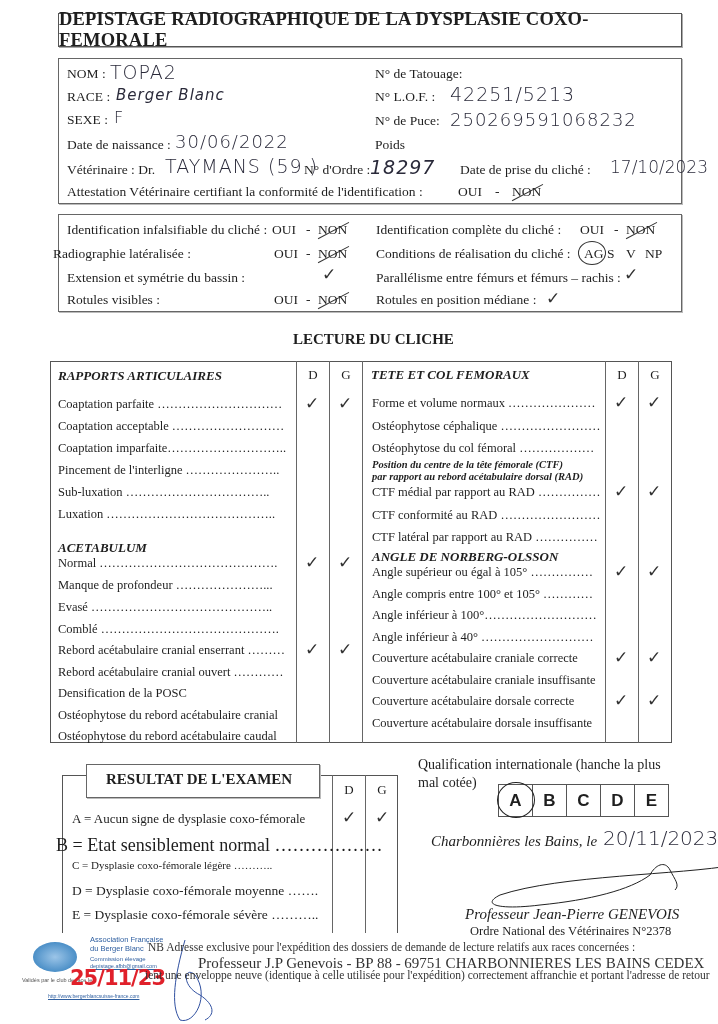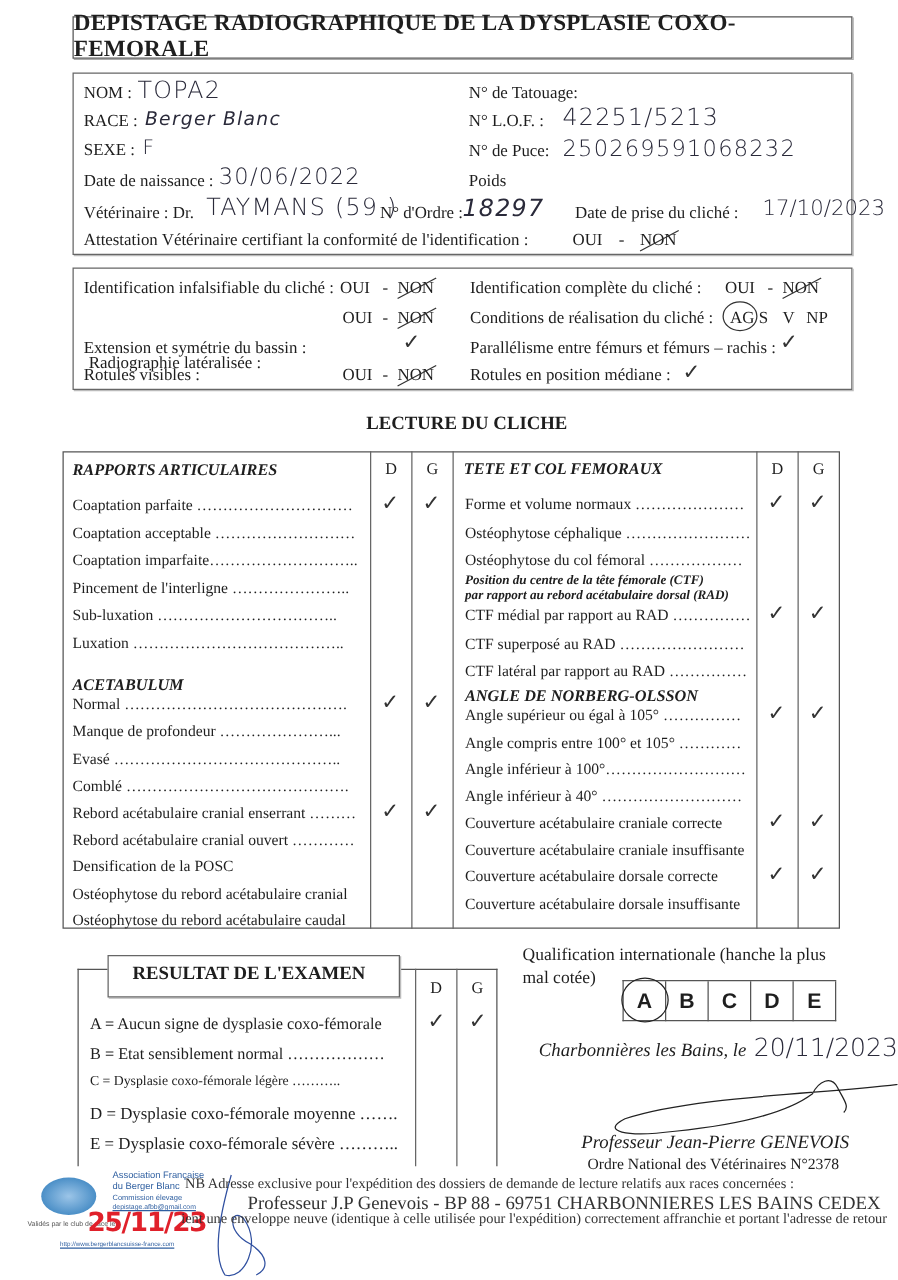--- a/index.html
+++ b/index.html
@@ -53,21 +53,21 @@
 <span class="lbl" style="left:458px; top:184px;">OUI</span>
 <span class="lbl" style="left:495px; top:184px;">-</span>
 <span class="lbl struck" style="left:512px; top:184px; position:absolute;">NON</span>
 
 <div class="abs box" style="left:58px; top:214px; width:624px; height:98px;"></div>
 <span class="lbl" style="left:67px; top:222px;">Identification infalsifiable du cliché :</span>
 <span class="lbl" style="left:272px; top:222px;">OUI</span>
 <span class="lbl" style="left:306px; top:222px;">-</span>
 <span class="lbl struck" style="left:318px; top:222px; position:absolute;">NON</span>
 
-<span class="lbl" style="left:71px; top:246px;margin-top:36px;">Radiographie latéralisée :</span>
+<span class="lbl" style="left:53px; top:246px;">Radiographie latéralisée :</span>
 <span class="lbl" style="left:274px; top:246px;">OUI</span>
 <span class="lbl" style="left:306px; top:246px;">-</span>
 <span class="lbl struck" style="left:318px; top:246px; position:absolute;">NON</span>
 
 <span class="lbl" style="left:67px; top:270px;">Extension et symétrie du bassin :</span>
 <span class="mark" style="left:322px; top:264px;">✓</span>
 
 <span class="lbl" style="left:67px; top:292px;">Rotules visibles :</span>
 <span class="lbl" style="left:274px; top:292px;">OUI</span>
 <span class="lbl" style="left:306px; top:292px;">-</span>
@@ -204,21 +204,21 @@
       <span class="row-lbl" style="left: 372px; top: 441px;">Ostéophytose du col fémoral ………………</span>
       <span class="mark" style="left: 614px; top: 437px;"></span>
       <span class="mark" style="left: 647px; top: 437px;"></span>
     </div>
     <div>
       <span class="row-lbl" style="left: 372px; top: 485px;">CTF médial par rapport au RAD ……………</span>
       <span class="mark" style="left: 614px; top: 481px;">✓</span>
       <span class="mark" style="left: 647px; top: 481px;">✓</span>
     </div>
     <div>
-      <span class="row-lbl" style="left: 372px; top: 508px;">CTF superposé au RAD ……………………</span>
+      <span class="row-lbl" style="left: 372px; top: 508px;">CTF conformité au RAD ……………………</span>
       <span class="mark" style="left: 614px; top: 504px;"></span>
       <span class="mark" style="left: 647px; top: 504px;"></span>
     </div>
     <div>
       <span class="row-lbl" style="left: 372px; top: 530px;">CTF latéral par rapport au RAD ……………</span>
       <span class="mark" style="left: 614px; top: 526px;"></span>
       <span class="mark" style="left: 647px; top: 526px;"></span>
     </div>
     <div>
       <span class="row-lbl" style="left: 372px; top: 565px;">Angle supérieur ou égal à 105° ……………</span>
@@ -269,21 +269,21 @@
 <div class="vline" style="left:365px; top:775px; height:158px;"></div>
 <span class="col-hdr" style="left:337px; top:782px;">D</span>
 <span class="col-hdr" style="left:370px; top:782px;">G</span>
 <div id="resultat-rows">
     <div>
       <span class="row-lbl" style="left: 72px; top: 811px; font-size: 13px; text-align: center;">A = Aucun signe de dysplasie coxo-fémorale</span>
       <span class="mark" style="left: 342px; top: 807px;">✓</span>
       <span class="mark" style="left: 375px; top: 807px;">✓</span>
     </div>
     <div>
-      <span class="row-lbl" style="left: 72px; top: 835px; font-size: 13px;">B = Etat sensiblement normal ………………</span>
+      <span class="row-lbl" style="left: 56px; top: 835px; font-size: 18px;">B = Etat sensiblement normal ………………</span>
       <span class="mark" style="left: 342px; top: 831px;"></span>
       <span class="mark" style="left: 375px; top: 831px;"></span>
     </div>
     <div>
       <span class="row-lbl" style="left: 72px; top: 859px; font-size: 11px; text-align: center;">C = Dysplasie coxo-fémorale légère ………..</span>
       <span class="mark" style="left: 342px; top: 855px;"></span>
       <span class="mark" style="left: 375px; top: 855px;"></span>
     </div>
     <div>
       <span class="row-lbl" style="left: 72px; top: 883px; font-size: 13.5px;">D = Dysplasie coxo-fémorale moyenne …….</span>

